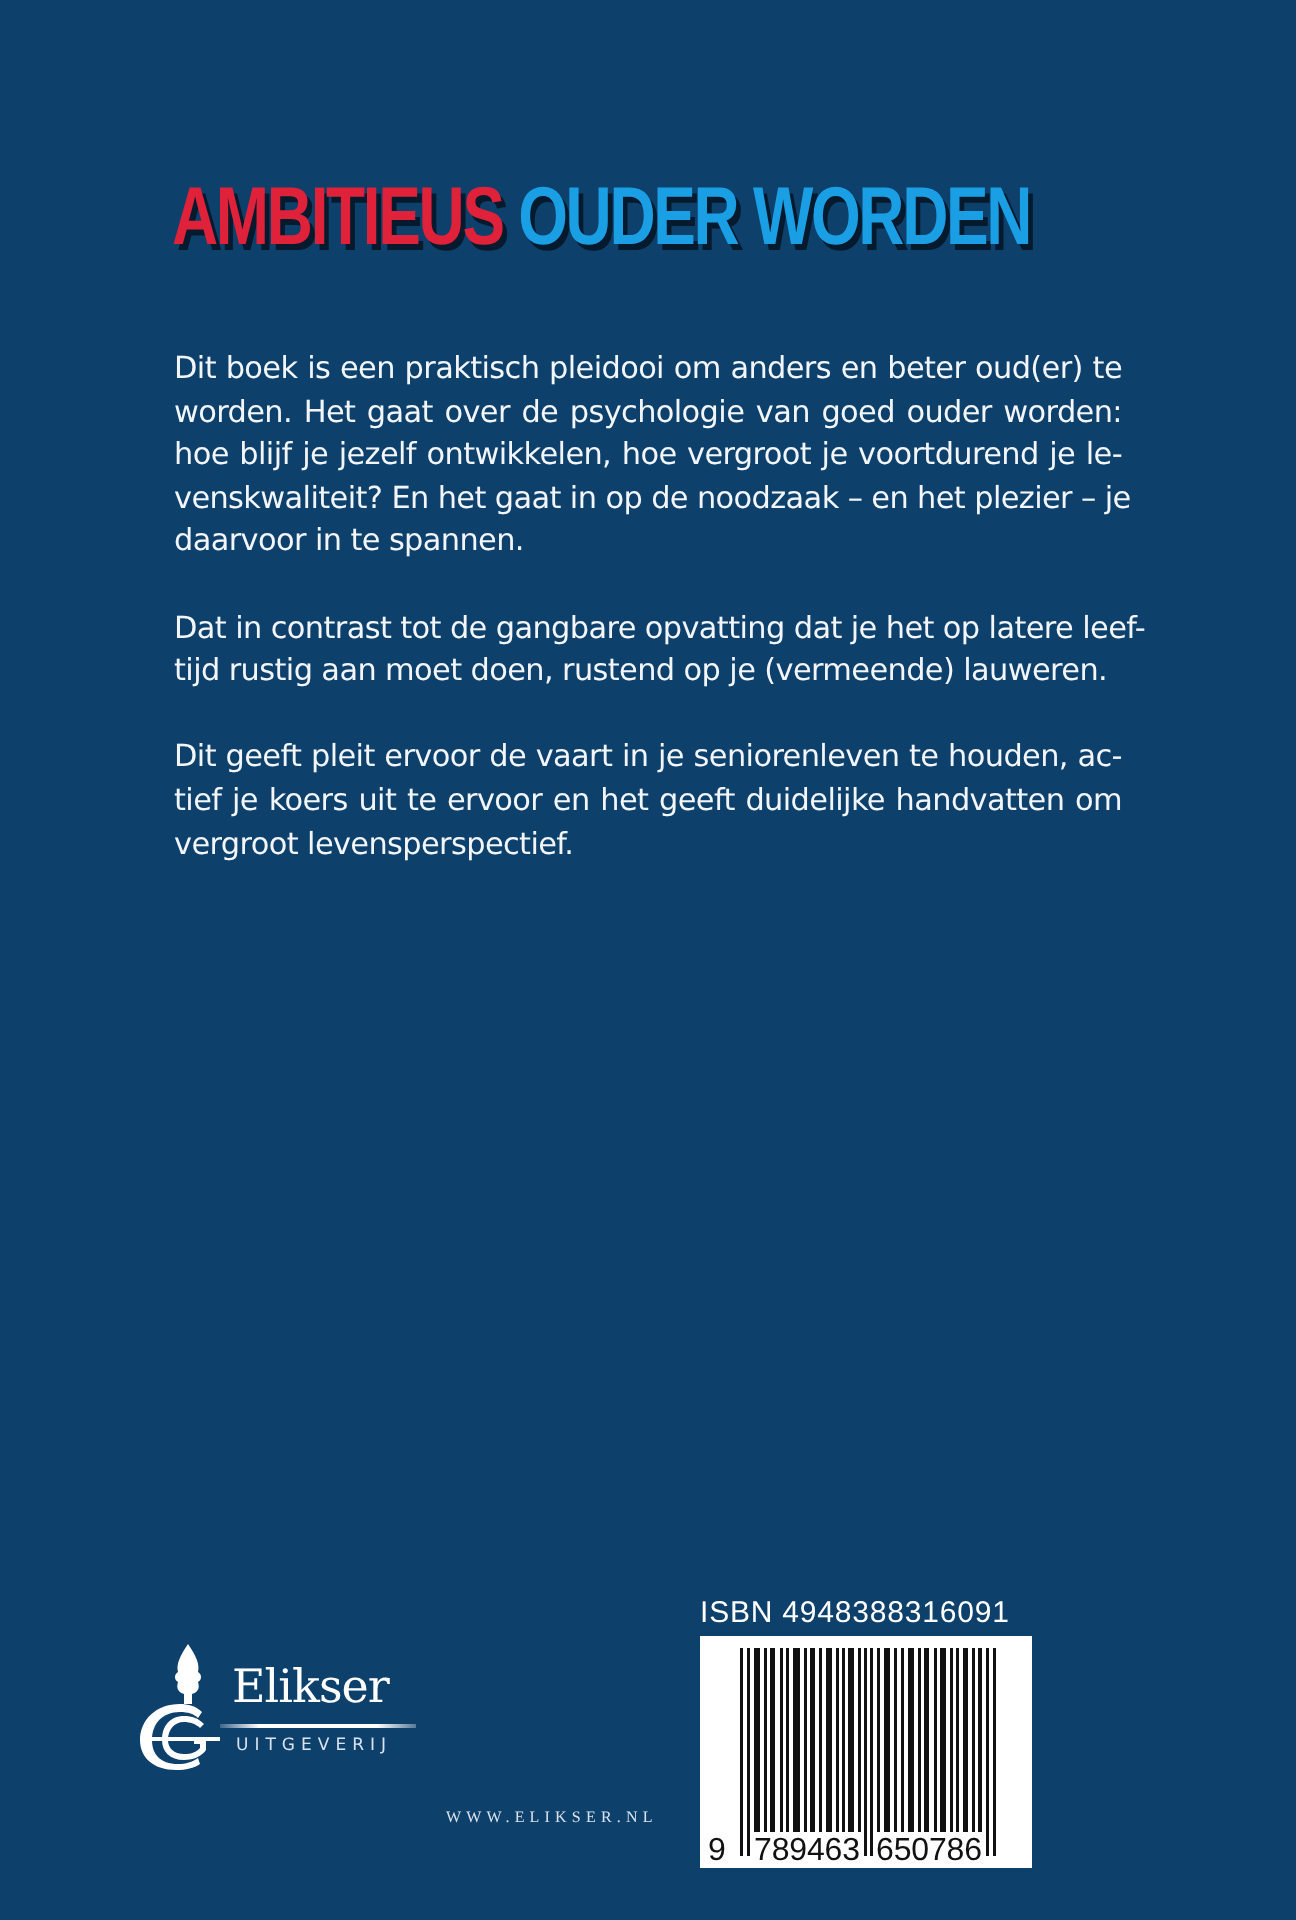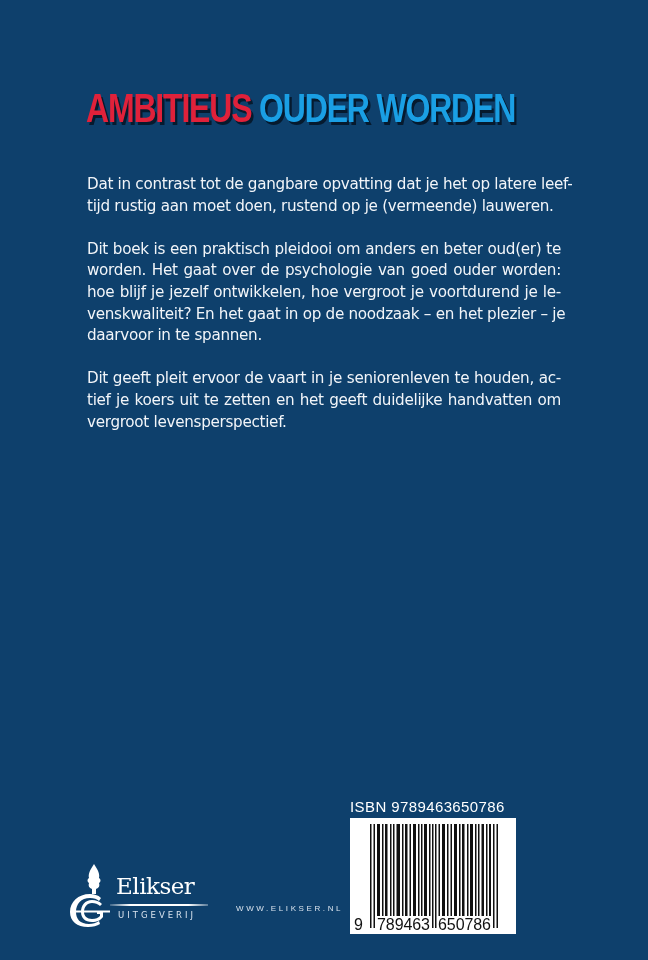--- a/index.html
+++ b/index.html
@@ -38,21 +38,21 @@
     color: #f2f5f9;
     letter-spacing: -0.3px;
   }
   .body-text p { text-align: justify; margin-bottom: 21.6px; }
   .body-text p .line { display: block; text-align: justify; text-align-last: justify; white-space: nowrap; }
   .body-text p .line.last { text-align-last: left; }
 
   .logo {
     position: absolute;
     left: 66px;
-    top: 862px;
+    top: 820px;
     width: 160px;
     height: 70px;
   }
   .logo-mark { position: absolute; left: 0; top: 0; width: 44px; height: 66px; }
   .logo-name {
     position: absolute;
     left: 50px;
     top: 11px;
     font-family: "DejaVu Serif", serif;
     font-size: 23px;
@@ -71,23 +71,23 @@
     position: absolute;
     left: 52px;
     top: 48px;
     font-family: "DejaVu Sans", sans-serif;
     font-size: 8.5px;
     letter-spacing: 3px;
     color: #d9e3ee;
   }
   .website {
     position: absolute;
-    left: 236px;
+    left: 223px;
     top: 904px;
-    font-family: Liberation Sans, sans-serif;
+    font-family: Liberation Serif, serif;
     font-size: 8px;
     letter-spacing: 2.6px;
     color: #d9e3ee;
   }
 
   .isbn-label {
     position: absolute;
     left: 350px;
     top: 798px;
     font-family: "Liberation Sans", sans-serif;
@@ -107,34 +107,34 @@
 </style>
 </head>
 <body>
 
 <h1 class="title">
   <span class="red">AMBITIEUS</span>
   <span class="blue">OUDER WORDEN</span>
 </h1>
 
 <div class="body-text">
-  <p>
-    <span class="line">Dat in contrast tot de gangbare opvatting dat je het op latere leef-</span>
-    <span class="line last">tijd rustig aan moet doen, rustend op je (vermeende) lauweren.</span>
-  </p>
   <p>
     <span class="line">Dit boek is een praktisch pleidooi om anders en beter oud(er) te</span>
     <span class="line">worden. Het gaat over de psychologie van goed ouder worden:</span>
     <span class="line">hoe blijf je jezelf ontwikkelen, hoe vergroot je voortdurend je le-</span>
     <span class="line">venskwaliteit? En het gaat in op de noodzaak – en het plezier – je</span>
     <span class="line last">daarvoor in te spannen.</span>
   </p>
   <p>
+    <span class="line">Dat in contrast tot de gangbare opvatting dat je het op latere leef-</span>
+    <span class="line last">tijd rustig aan moet doen, rustend op je (vermeende) lauweren.</span>
+  </p>
+  <p>
     <span class="line">Dit geeft pleit ervoor de vaart in je seniorenleven te houden, ac-</span>
-    <span class="line">tief je koers uit te zetten en het geeft duidelijke handvatten om</span>
+    <span class="line">tief je koers uit te ervoor en het geeft duidelijke handvatten om</span>
     <span class="line last">vergroot levensperspectief.</span>
   </p>
 </div>
 
 <div class="logo">
   <svg class="logo-mark" viewBox="0 0 44 66" width="44" height="66">
 
     <path d="M28 2 C24 8 22 12 23 16 C21 17 21 20 23 21 C22 24 23 26 26 27 L30 27 C33 26 34 24 33 21 C35 20 35 17 33 16 C34 12 32 8 28 2 Z" fill="#ffffff"></path>
 
     <rect x="26" y="27" width="4" height="5" fill="#ffffff"></rect>
@@ -144,21 +144,21 @@
     <path d="M26 38 C19 38 15 43 15 50 C15 56 19 60 26 60 C31 60 35 58 37 55 L37 49 L31 49 L31 52 L34 52 L34 54 C32 56 30 57 26 57 C21 57 18 54 18 50 C18 45 21 41 26 41 C29 41 32 42 34 44 L36 42 C33 39 30 38 26 38 Z" fill="#ffffff"></path>
     <rect x="6" y="48.5" width="38" height="2" fill="#ffffff"></rect>
   </svg>
   <span class="logo-name">Elikser</span>
   <div class="logo-rule"></div>
   <span class="logo-sub">UITGEVERIJ</span>
 </div>
 
 <span class="website">WWW.ELIKSER.NL</span>
 
-<span class="isbn-label">ISBN 9789463650786</span>
+<span class="isbn-label">ISBN 4948388316091</span>
 
 <div class="barcode-box">
   <svg width="166" height="116" viewBox="0 0 166 116">
     <g fill="#111">
 
       <rect x="20" y="6" width="1.5" height="104"></rect>
       <rect x="23.5" y="6" width="1.5" height="104"></rect>
 
       <rect x="27" y="6" width="3" height="92"></rect>
       <rect x="32" y="6" width="1.5" height="92"></rect>

